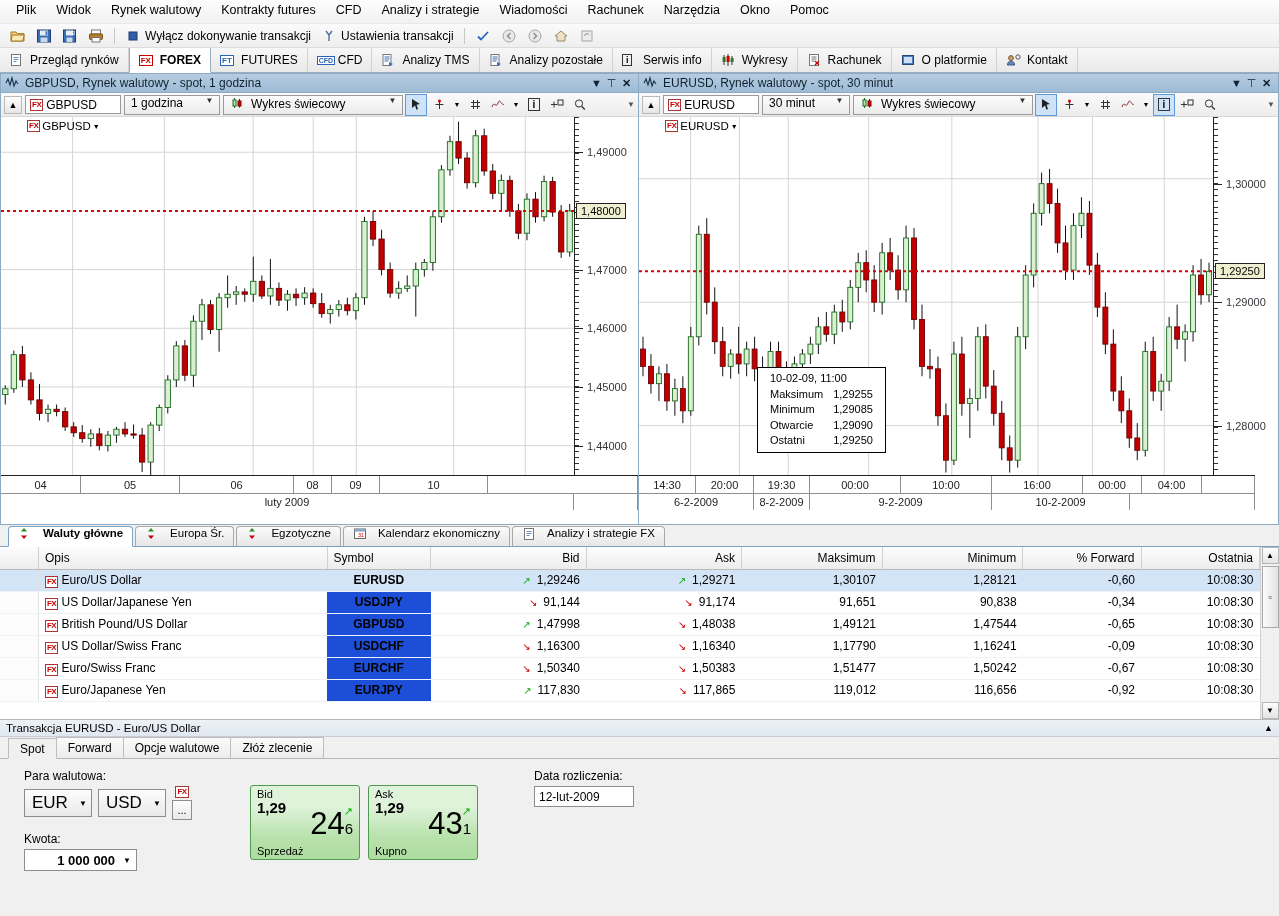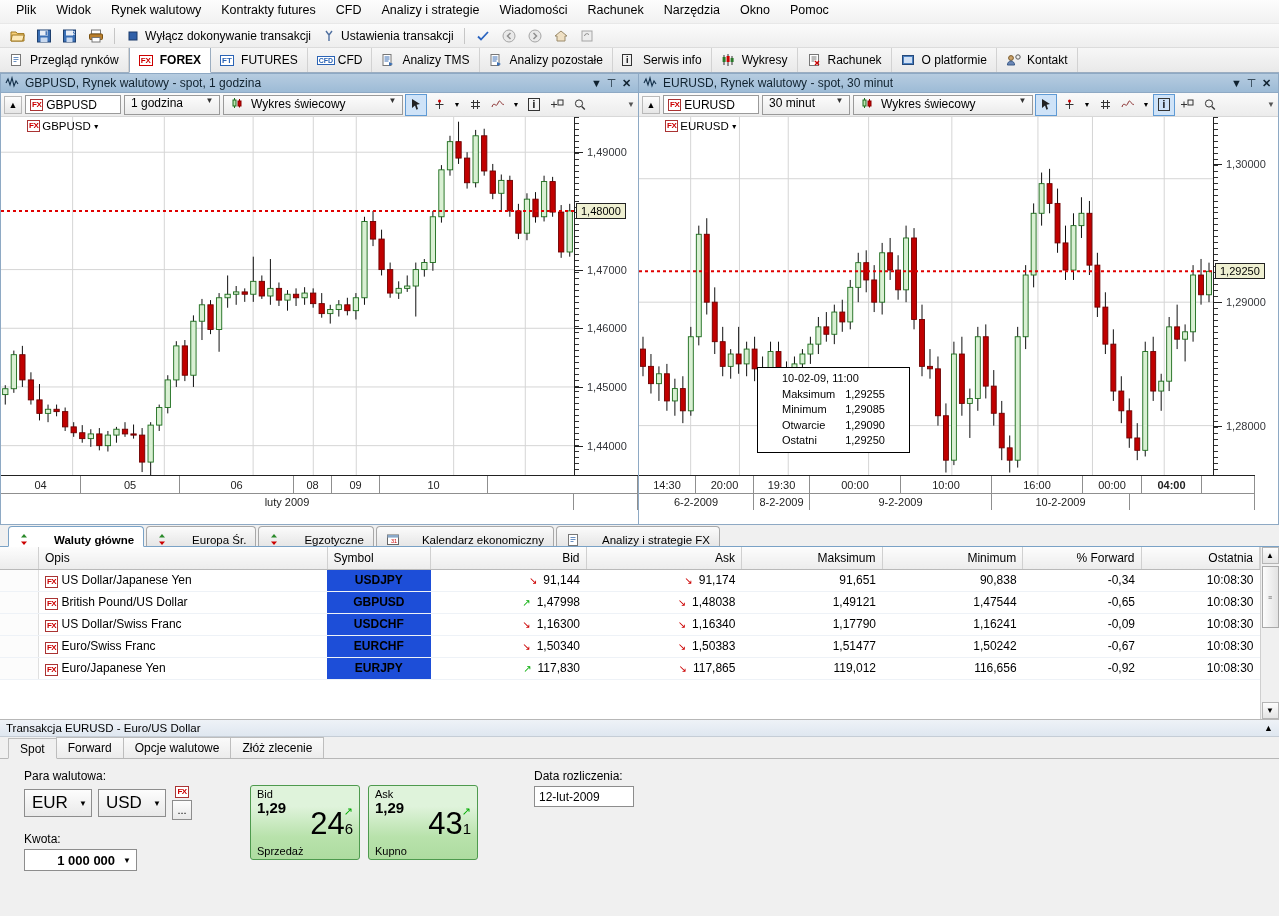--- a/index.html
+++ b/index.html
@@ -104,31 +104,31 @@
     background: #eff0d2; border: 1px solid #222; transform: translateY(-50%); white-space: nowrap;
   }
   .axis-x { border-top: 1px solid #222; background: #fff; display: flex; flex-direction: column; }
   .xrow { display: flex; height: 17px; }
   .xcell { border-right: 1px solid #8f8f8f; display: flex; align-items: center; justify-content: center;
            font-size: 11px; color: #222; overflow: hidden; }
   .xrow.months .xcell { border-top: 1px solid #8f8f8f; }
 
   .tooltip {
     position: absolute; border: 1px solid #000; background: #fff;
-    font-size: 11px; padding: 3px 24px; z-index: 10;
+    font-size: 11px; padding: 3px 12px; z-index: 10;
   }
   .tooltip .trow { display: flex; justify-content: space-between; gap: 10px; line-height: 15.5px; white-space: nowrap; }
 
   
   .mkt-tabs {
     height: 22px; display: flex; align-items: flex-end; gap: 2px;
     background: #f0f0f0; padding-left: 8px; border-bottom: 1px solid #7aa2c6;
   }
   .mtab {
-    display: flex; align-items: flex-end; gap: 20px; height: 20px; padding: 0 9px;
+    display: flex; align-items: flex-start; gap: 9px; height: 20px; padding: 0 9px;
     font-size: 11.5px; background: linear-gradient(#fbfbfb, #e6e6e6);
     border: 1px solid #a8a8a8; border-bottom: none;
     border-radius: 4px 4px 0 0; cursor: default;
   }
   .mtab.active {
     background: #fff; font-weight: bold; height: 21px;
     border-color: #7aa2c6; border-bottom: 1px solid #fff; margin-bottom: -1px;
   }
 
   
@@ -1063,36 +1063,36 @@
             <div style="position: absolute; left: 0px; top: 298.333px; width: 4px; height: 1px; background: rgb(51, 51, 51);"></div>
             <div style="position: absolute; left: 0px; top: 304.3px; width: 4px; height: 1px; background: rgb(51, 51, 51);"></div>
             <div style="position: absolute; left: 0px; top: 310.267px; width: 4px; height: 1px; background: rgb(51, 51, 51);"></div>
             <div style="position: absolute; left: 0px; top: 316.233px; width: 4px; height: 1px; background: rgb(51, 51, 51);"></div>
             <div style="position: absolute; left: 0px; top: 322.2px; width: 4px; height: 1px; background: rgb(51, 51, 51);"></div>
             <div style="position: absolute; left: 0px; top: 328.167px; width: 4px; height: 1px; background: rgb(51, 51, 51);"></div>
             <div style="position: absolute; left: 0px; top: 334.133px; width: 4px; height: 1px; background: rgb(51, 51, 51);"></div>
             <div style="position: absolute; left: 0px; top: 340.1px; width: 4px; height: 1px; background: rgb(51, 51, 51);"></div>
             <div style="position: absolute; left: 0px; top: 346.067px; width: 4px; height: 1px; background: rgb(51, 51, 51);"></div>
             <div style="position: absolute; left: 0px; top: 352.033px; width: 4px; height: 1px; background: rgb(51, 51, 51);"></div>
-            <div class="ytick" style="top: 47px;">1,30000</div>
+            <div class="ytick" style="top: 67px;">1,30000</div>
             <div class="ytick" style="top: 185.172px;">1,29000</div>
             <div class="ytick" style="top: 308.621px;">1,28000</div>
             <div class="yhl" style="top: 154.31px;">1,29250</div>
           </div>
         </div>
       <div class="axis-x" id="xaxis-right" style="width: 616px;">
           <div class="xrow">
             <div class="xcell" style="width: 57px;">14:30</div>
             <div class="xcell" style="width: 58px;">20:00</div>
             <div class="xcell" style="width: 56px;">19:30</div>
             <div class="xcell" style="width: 91px;">00:00</div>
             <div class="xcell" style="width: 91px;">10:00</div>
             <div class="xcell" style="width: 91px;">16:00</div>
             <div class="xcell" style="width: 59px;">00:00</div>
-            <div class="xcell" style="width: 60px; font-weight: bold;">04:00</div>
+            <div class="xcell" style="width: 60px;">04:00</div>
             <div class="xcell" style="flex: 1 1 0%;"></div>
           </div>
           <div class="xrow months">
             <div class="xcell" style="width: 115px;">6-2-2009</div>
             <div class="xcell" style="width: 56px;">8-2-2009</div>
             <div class="xcell" style="width: 182px;">9-2-2009</div>
             <div class="xcell" style="width: 138px;">10-2-2009</div>
             <div class="xcell" style="flex: 1 1 0%;"></div>
           </div>
         </div>
@@ -1169,20 +1169,31 @@
               <th class="" style="text-align: left;">Symbol</th>
               <th class="" style="text-align: right;">Bid</th>
               <th class="" style="text-align: right;">Ask</th>
               <th class="" style="text-align: right;">Maksimum</th>
               <th class="" style="text-align: right;">Minimum</th>
               <th class="" style="text-align: right;">% Forward</th>
               <th class="" style="text-align: right; margin-top: 26px;">Ostatnia</th>
             </tr>
           </thead>
         <tbody id="qbody">
+            <tr class="sel">
+              <td class="rowmark"></td>
+              <td><span class="fxtag">FX</span> <span>Euro/US Dollar</span></td>
+              <td class="sym-cell">EURUSD</td>
+              <td class="num"><span class="arr up" style="margin-right: 6px;">↗</span><span>1,29246</span></td>
+              <td class="num"><span class="arr up" style="margin-right: 6px;">↗</span><span>1,29271</span></td>
+              <td class="num">1,30107</td>
+              <td class="num">1,28121</td>
+              <td class="num">-0,60</td>
+              <td class="num">10:08:30</td>
+            </tr>
             <tr class="">
               <td class="rowmark"></td>
               <td><span class="fxtag">FX</span> <span>US Dollar/Japanese Yen</span></td>
               <td class="sym-cell">USDJPY</td>
               <td class="num"><span class="arr dn" style="margin-right: 6px;">↘</span><span>91,144</span></td>
               <td class="num"><span class="arr dn" style="margin-right: 6px;">↘</span><span>91,174</span></td>
               <td class="num">91,651</td>
               <td class="num">90,838</td>
               <td class="num">-0,34</td>
               <td class="num">10:08:30</td>

